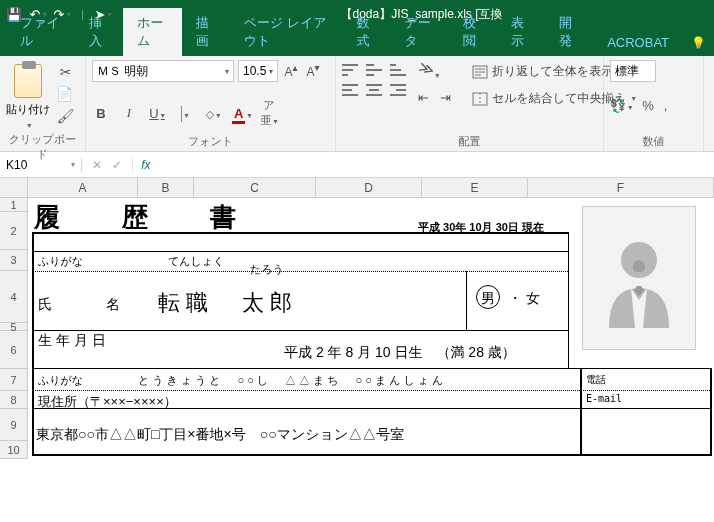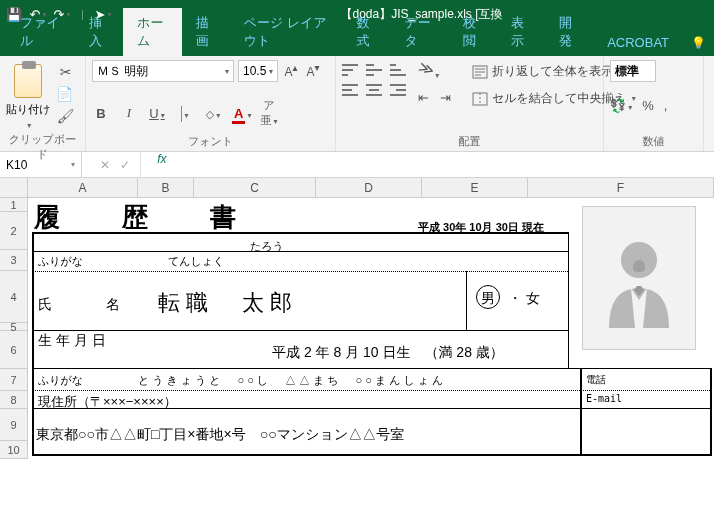--- a/index.html
+++ b/index.html
@@ -37,23 +37,23 @@
 .border-ic{width:14px;height:14px;border:1px solid #888;border-left:none;border-top:none;position:relative;}
 .fontcolor-ic{font-weight:bold;color:#c00;border-bottom:3px solid #c00;padding:0 2px;}
 .align-grid{display:flex;flex-direction:column;gap:8px;margin-top:4px;}
 .align-row{display:flex;gap:8px;}
 .al{width:16px;height:12px;display:flex;flex-direction:column;justify-content:space-between;}
 .al span{height:2px;background:#777;display:block;}
 .indent-ic{width:18px;font-size:13px;color:#555;}
 .rot-ic{font-size:15px;color:#555;transform:rotate(20deg);display:inline-block;}
 .wrap-row{display:flex;align-items:center;gap:4px;font-size:12px;color:#444;margin-top:3px;white-space:nowrap;}
 .wrap-row svg{flex-shrink:0;}
-.num-combo{width:46px;font-weight:bold;}
+.num-combo{width:46px;}
 .num-row{display:flex;gap:10px;margin-top:10px;font-size:13px;color:#555;}
-.fxbar{height:26px;border-bottom:1px solid #d4d4d4;display:flex;background:#fff;gap:8px;}
+.fxbar{height:26px;border-bottom:1px solid #d4d4d4;display:flex;align-items:center;background:#fff;}
 .namebox{width:82px;border-right:1px solid #d4d4d4;padding:0 6px;display:flex;align-items:center;font-size:12px;}
 .namebox .arrow{margin-left:auto;font-size:8px;color:#888;}
 .fx-btns{display:flex;align-items:center;gap:10px;padding:0 10px;color:#aaa;font-size:12px;border-right:1px solid #e4e4e4;}
 .fxlabel{padding:0 8px;font-style:italic;color:#0f766e;font-size:12px;}
 .sheet-area{position:relative;background:#fff;}
 .col-headers{display:flex;height:20px;background:#f0f0f0;border-bottom:1px solid #ccc;}
 .ch-corner{width:28px;border-right:1px solid #ccc;background:#f0f0f0;}
 .ch{text-align:center;font-size:12px;color:#555;border-right:1px solid #ccc;line-height:20px;}
 .chA{width:110px;}.chB{width:56px;}.chC{width:122px;}.chD{width:106px;}.chE{width:106px;}.chF{width:186px;}
 .rows{display:flex;}
@@ -66,21 +66,21 @@
 .line{position:absolute;background:#000;}
 .hline{height:1px;}
 .vline{width:1px;}
 .furigana-label{position:absolute;left:10px;font-size:11px;}
 .furigana-text{position:absolute;font-size:11px;}
 .field-label{position:absolute;left:10px;font-size:14px;letter-spacing:20px;}
 .name-val{position:absolute;left:130px;font-size:22px;letter-spacing:6px;}
 .gender{position:absolute;font-size:14px;}
 .gender-circle{position:absolute;width:24px;height:24px;border:1.5px solid #000;border-radius:50%;}
 .birth-label{position:absolute;left:10px;font-size:14px;letter-spacing:4px;}
-.birth-val{position:absolute;font-size:14px;}
+.birth-val{position:absolute;font-size:14px;margin-left:12px;}
 .addr-furi{position:absolute;font-size:11px;}
 .addr-label{position:absolute;left:10px;font-size:13px;}
 .addr-val{position:absolute;left:8px;font-size:14px;}
 .contact-label{position:absolute;font-size:10px;font-family:"MS Gothic",monospace;}
 </style>
 </head>
 <body>
 
 <div class="titlebar">
   <div class="qat">
@@ -295,21 +295,21 @@
       <div class="line hline" style="left:4px;top:210px;width:680px;"></div>
       <div class="line vline" style="left:4px;top:34px;height:222px;width:2px;"></div>
       <div class="line vline" style="left:540px;top:34px;height:136px;"></div>
       <div class="line vline" style="left:438px;top:73px;height:59px;"></div>
       <div class="line vline" style="left:552px;top:170px;height:86px;width:2px;"></div>
       <div class="line vline" style="left:682px;top:170px;height:86px;width:2px;"></div>
       <div class="line hline" style="left:4px;top:256px;width:680px;height:2px;"></div>
 
       <div class="furigana-label" style="top:56px;">ふりがな</div>
       <div class="furigana-text" style="left:140px;top:56px;">てんしょく</div>
-      <div class="furigana-text" style="left:222px;top:41px;">たろう</div>
+      <div class="furigana-text" style="left:222px;top:64px;">たろう</div>
 
       <div class="field-label" style="top:98px;">氏　名</div>
       <div class="name-val" style="top:90px;">転職　太郎</div>
 
       <div class="gender" style="left:453px;top:92px;">男</div>
       <div class="gender-circle" style="left:448px;top:87px;"></div>
       <div class="gender" style="left:480px;top:92px;">・</div>
       <div class="gender" style="left:498px;top:92px;">女</div>
 
       <div class="birth-label" style="top:134px;">生年月日</div>

